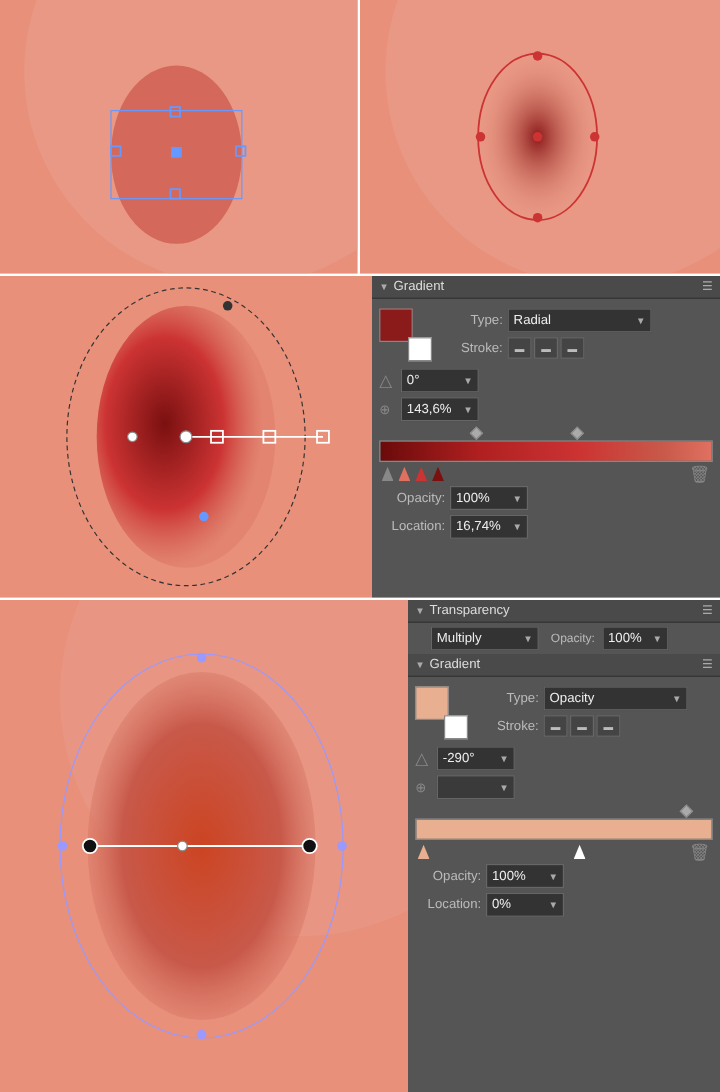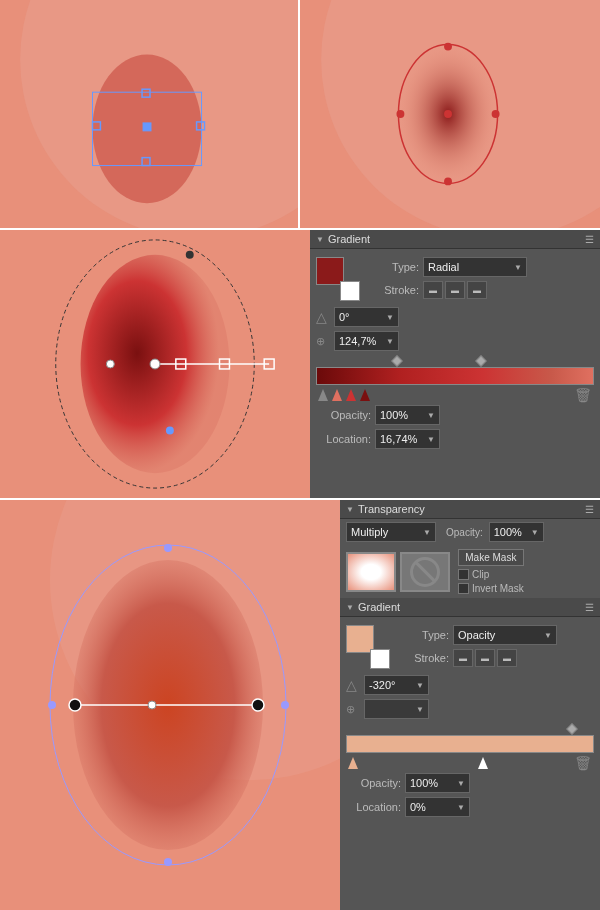--- a/index.html
+++ b/index.html
@@ -71,21 +71,21 @@
       font-size: 11px;
       padding: 1px 4px;
       display: flex;
       align-items: center;
       justify-content: space-between;
       cursor: pointer;
       height: 20px;
     }
     .dropdown-arrow { color: #aaa; font-size: 8px; margin-left: 4px; }
 
-    .dropdown-lg { width: 104px; }
+    .dropdown-lg { width: 120px; }
 
     
     .color-swatch-area {
       display: flex;
       flex-direction: column;
       align-items: center;
       margin: 4px 6px;
       gap: 0;
     }
     .swatch-main {
@@ -144,21 +144,21 @@
       padding: 1px 4px;
       height: 20px;
       display: flex;
       align-items: center;
       justify-content: space-between;
     }
     .input-field-sm { width: 65px; }
 
     
     .transp-panel { background: #555; }
-    .transp-row { display: flex; align-items: center; padding: 3px 6px; gap: 4px; }
+    .transp-row { display: flex; align-items: center; padding: 3px 6px; gap: 4px; margin-left: 13px; }
 
     .mask-thumb-area {
       display: flex; gap: 4px; padding: 4px 6px; align-items: center;
     }
     .mask-thumb {
       width: 50px; height: 40px;
       border: 2px solid #888;
       background: radial-gradient(ellipse at center, #fff 30%, #e8907a 100%);
     }
     .mask-thumb-2 {
@@ -319,21 +319,21 @@
       <span style="width:14px; color:#888; font-size:14px;">△</span>
       <div class="input-field input-field-sm">
         <span>0°</span>
         <span class="dropdown-arrow">▼</span>
       </div>
     </div>
 
     <div class="panel-row">
       <span style="width:14px; color:#888;">⊕</span>
       <div class="input-field input-field-sm">
-        <span>124,7%</span>
+        <span>143,6%</span>
         <span class="dropdown-arrow">▼</span>
       </div>
     </div>
 
     <div class="gradient-top-arrows">
       <span style="margin-left:4px;"></span>
       <div class="diamond"></div>
       <div class="diamond" style="margin-right:20px;"></div>
       <span style="width:16px;"></span>
     </div>
@@ -423,37 +423,20 @@
           <span>Multiply</span>
           <span class="dropdown-arrow">▼</span>
         </div>
         <span style="margin-left:6px; color:#bbb; font-size:10px;">Opacity:</span>
         <div class="input-field" style="width:55px; margin-left:2px;">
           <span>100%</span>
           <span class="dropdown-arrow">▼</span>
         </div>
       </div>
 
-      <div class="mask-thumb-area">
-        <div class="mask-thumb"></div>
-        <div class="mask-thumb-2">
-          <div class="no-symbol"></div>
-        </div>
-        <div class="mask-buttons">
-          <button class="mask-btn">Make Mask</button>
-          <div class="mask-check">
-            <div class="checkbox"></div>
-            <span>Clip</span>
-          </div>
-          <div class="mask-check">
-            <div class="checkbox"></div>
-            <span>Invert Mask</span>
-          </div>
-        </div>
-      </div>
     </div>
 
     <div style="background:#555; flex:1;">
 
       <div class="panel-header">
         <div class="title">
           <span class="triangle">▼</span>
           <span>Gradient</span>
         </div>
         <span class="panel-menu">☰</span>
@@ -481,21 +464,21 @@
               <div class="stroke-icon">▬</div>
               <div class="stroke-icon">▬</div>
             </div>
           </div>
         </div>
       </div>
 
       <div class="panel-row">
         <span style="width:14px; color:#888; font-size:14px;">△</span>
         <div class="input-field input-field-sm">
-          <span>-320°</span>
+          <span>-290°</span>
           <span class="dropdown-arrow">▼</span>
         </div>
       </div>
 
       <div class="panel-row">
         <span style="width:14px; color:#888;">⊕</span>
         <div class="input-field input-field-sm" style="background:#3a3a3a; color:#666;">
           <span></span>
           <span class="dropdown-arrow">▼</span>
         </div>

